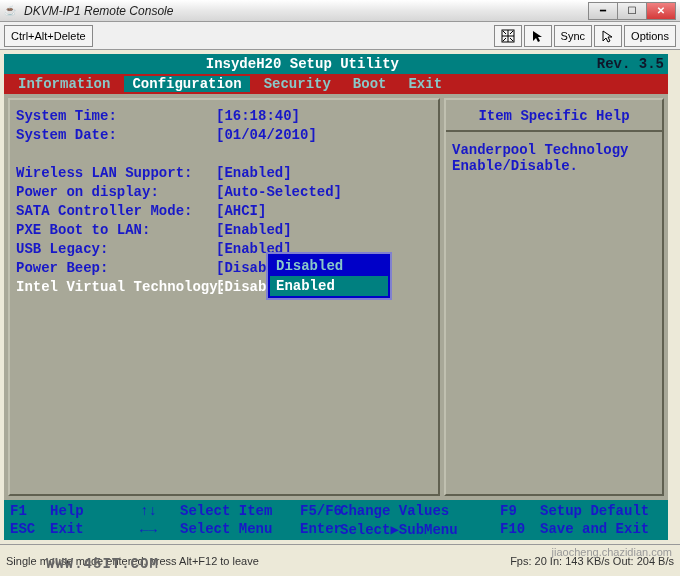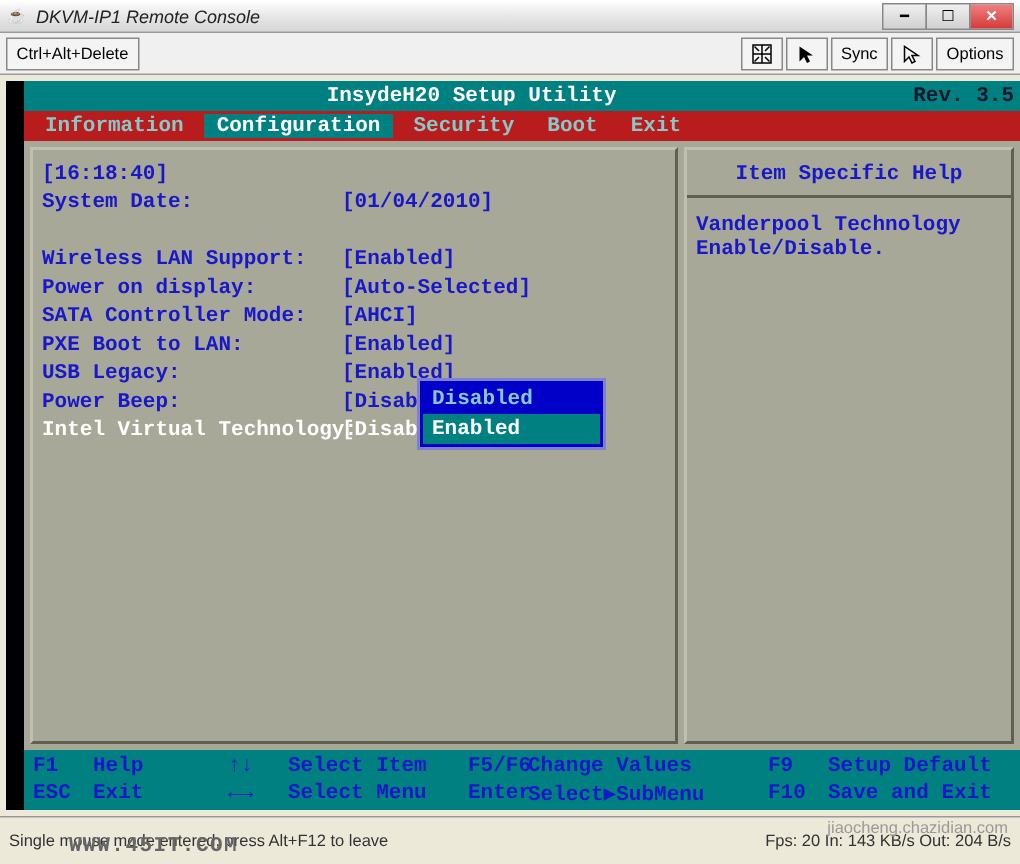--- a/index.html
+++ b/index.html
@@ -12,21 +12,21 @@
   .winbtns { display: flex; gap: 0; }
   .winbtn { width: 30px; height: 18px; border: 1px solid #888; background: linear-gradient(#f0f0f0,#d0d0d0); display: flex; align-items:center; justify-content:center; font-size:10px; margin-left:-1px;}
   .winbtn.close { background: linear-gradient(#f08080,#d43a3a); color:#fff; font-weight:bold;}
 
   .toolbar { height: 28px; background: #f0f0f0; border-bottom: 1px solid #999; display:flex; align-items:center; padding:2px 4px; gap:2px;}
   .tbtn { height: 22px; border:1px solid #888; background:#f4f4f4; padding:0 6px; display:flex; align-items:center; font-size:11px; cursor:pointer;}
   .tbtn svg { width:14px; height:14px; }
   .toolbar .spacer { flex:1; }
 
   .console { position: relative; margin: 4px; width: 664px; height: 486px; background:#000; }
-  .bios { position:absolute; top:0; left:12px; width:100%; height:100%; background:#a8a898; font-family: "Courier New", monospace; font-size:14px; font-weight:bold; }
+  .bios { position:absolute; top:0; left:0; width:100%; height:100%; background:#a8a898; font-family: "Courier New", monospace; font-size:14px; font-weight:bold; }
   .bios-header { background:#008080; color:#fff; height:20px; display:flex; align-items:center; padding:0 4px;}
   .bios-header .title { flex:1; text-align:center; color:#fff; }
   .bios-header .rev { color:#0f172a; }
   .menu { background:#b91c1c; color:#fff; height:20px; display:flex; align-items:center; padding:0 6px; gap:6px;}
   .menu span { padding:0 8px; color:#89c8c8; }
   .menu span.active { background:#008080; color:#fff; }
 
   .content { display:flex; height: calc(100% - 20px - 20px - 40px); }
   .pane-left { flex: 1; border-top:2px solid #c0c0b0; border-left:2px solid #c0c0b0; border-bottom:2px solid #606050; border-right:2px solid #606050; margin:4px 2px 4px 4px; position:relative; padding:8px 6px;}
   .pane-right { width: 220px; border-top:2px solid #c0c0b0; border-left:2px solid #c0c0b0; border-bottom:2px solid #606050; border-right:2px solid #606050; margin:4px 4px 4px 2px; padding:8px 6px; color:#1818c8;}
@@ -106,20 +106,21 @@
     <div class="menu" id="bios-menu">
         <span>Information</span>
         <span class="active">Configuration</span>
         <span>Security</span>
         <span>Boot</span>
         <span>Exit</span>
       </div>
     <div class="content">
       <div class="pane-left" id="settings-pane">
         <div class="row">
+            <span class="label">System Time:</span>
             <span class="value">[16:18:40]</span>
           </div>
           <div class="row">
             <span class="label">System Date:</span>
             <span class="value">[01/04/2010]</span>
           </div>
           <div class="row">
             <span class="label"></span>
             <span class="value"></span>
           </div>

